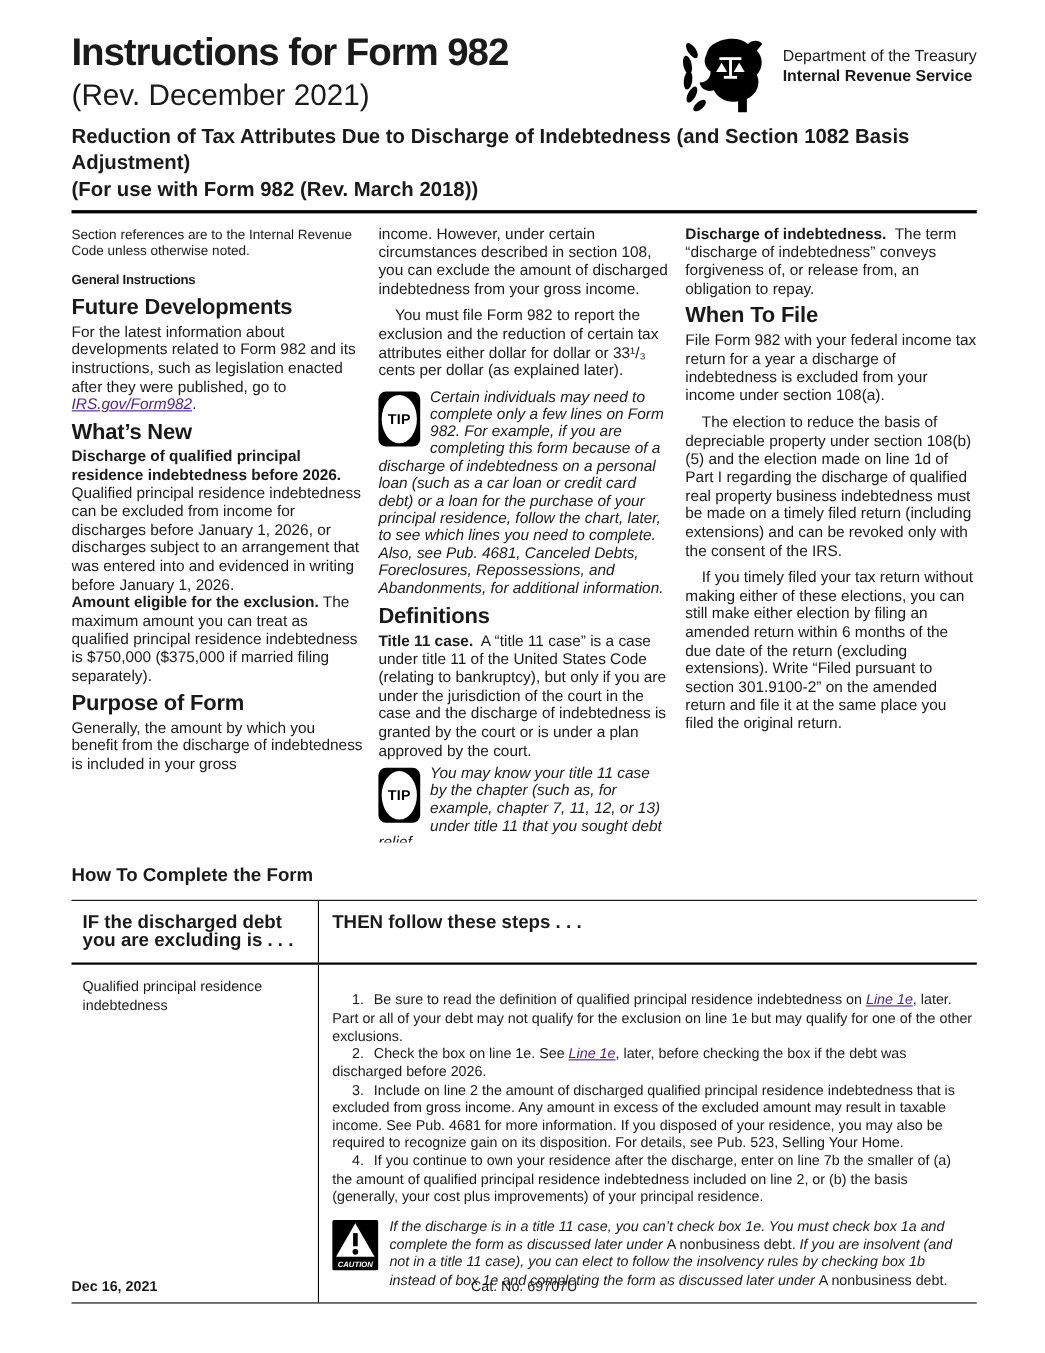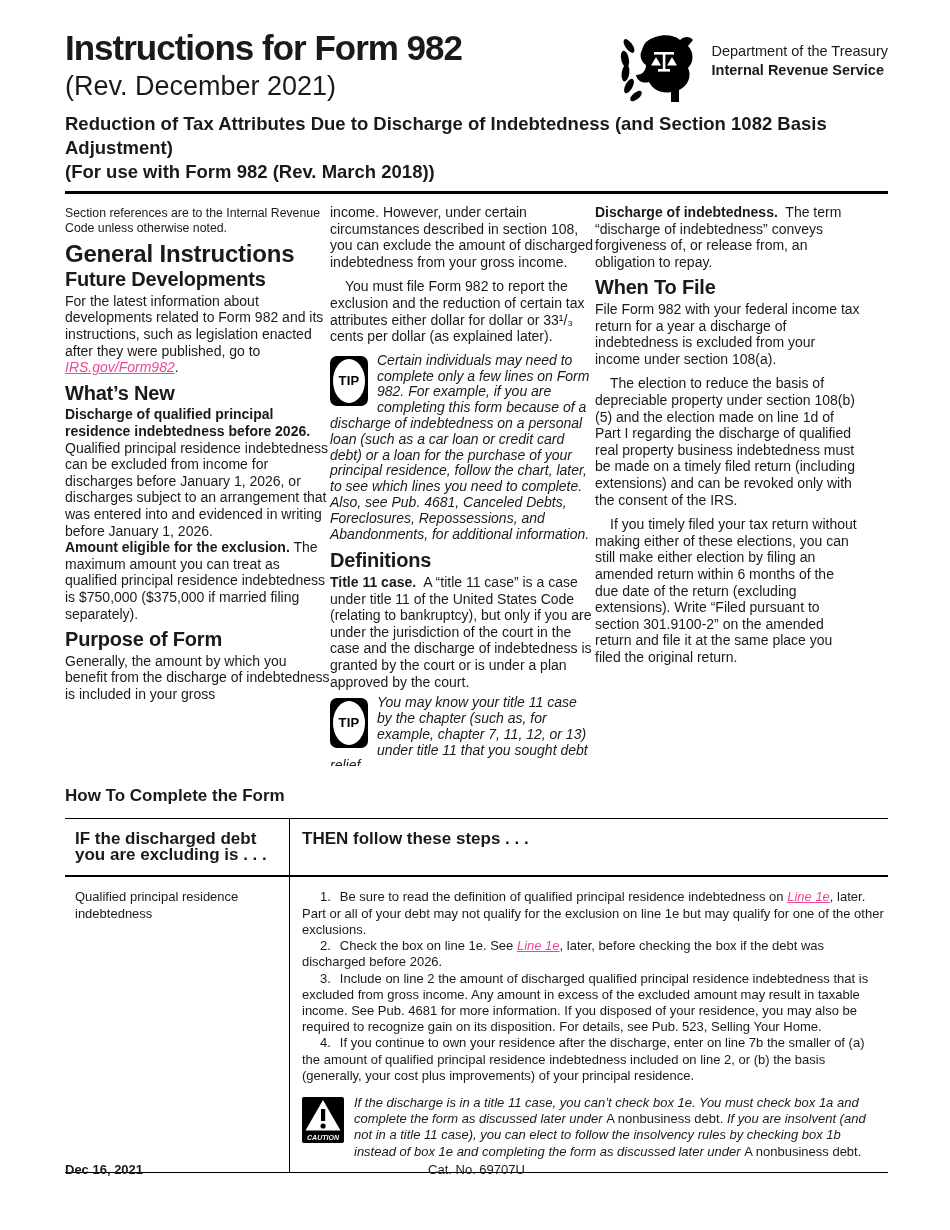--- a/index.html
+++ b/index.html
@@ -17,50 +17,50 @@
   .hdr-right{position:absolute;top:2px;right:0;display:flex;align-items:flex-start;}
   .agency{margin-left:8px;padding-top:10px;font-size:14.5px;line-height:19px;}
   .agency .l1{font-weight:normal;}
   .agency .l2{font-weight:bold;}
   .title{font-size:35px;font-weight:bold;letter-spacing:-1px;line-height:1.04;margin:4px 0 6px;}
   .revision{font-size:27px;line-height:1.1;margin:0 0 10px;font-weight:normal;}
   .subtitle{font-size:18.5px;font-weight:bold;line-height:24px;max-width:790px;}
   .rule{border-top:3px solid #000;margin-top:7px;}
 
   
-  .cols{display:flex;padding-top:10px;height:562px;overflow:hidden;}
+  .cols{display:flex;gap:14px;padding-top:10px;height:562px;overflow:hidden;}
   .col{width:265px;font-size:14px;line-height:16.6px;}
   .note{font-size:12.3px;line-height:14.8px;margin:2px 0 10px;}
-  h2.general{font-size:24px;margin:4px 0 7px;letter-spacing:-0.2px;}
+  h2.general{font-size:12px;margin:4px 0 7px;letter-spacing:-0.2px;}
   h2.howto{font-size:17px;margin:20px 0 0;}
   h3{font-size:20px;margin:9px 0 5px;letter-spacing:-0.2px;}
   p{margin:0 0 8px;}
   p.runin{margin:0;}
   .ind{text-indent:15px;}
-  a.doclink{color:#ec4899;font-style:italic;text-decoration:underline;cursor:pointer;}
+  a.doclink{color:#4c1d95;font-style:italic;text-decoration:underline;cursor:pointer;}
 
   
   .tipbox{margin:5px 0 10px;font-style:italic;line-height:15.8px;}
   .tip-icon{float:left;width:38px;height:50px;background:#000;border-radius:7px;
             position:relative;margin:3px 9px 2px 0;}
   .tip-icon .circ{position:absolute;inset:3px;background:#fff;border-radius:50%;
             display:flex;align-items:center;justify-content:center;
             font-style:normal;font-weight:bold;font-size:13px;color:#000;letter-spacing:.3px;}
 
   
   .ftable{margin-top:12px;border-top:1.5px solid #000;border-bottom:1.5px solid #000;
           font-size:13px;line-height:16.2px;}
   .frow{display:flex;}
   .fhead{border-bottom:2px solid #000;font-weight:bold;font-size:17px;}
   .fcell-l{width:225px;box-sizing:border-box;border-right:1.5px solid #000;
            padding:10px 14px 10px 10px;}
   .fcell-r{flex:1;padding:10px 4px 12px 12px;}
   .fhead .fcell-l,.fhead .fcell-r{padding-top:12px;padding-bottom:12px;}
   .fbody .fcell-l{padding-top:12px;}
-  .fbody .fcell-r{padding-top:12px;}
+  .fbody .fcell-r{padding-top:24px;}
   p.step{margin:0;text-indent:18px;}
   .stepnum{padding-right:9px;}
 
   .cautionbox{margin-top:11px;font-style:italic;line-height:16.2px;padding-right:6px;}
   .caution-icon{float:left;width:42px;height:46px;margin:2px 10px 2px 0;}
   .roman{font-style:normal;}
 
   
   .pfooter{position:absolute;left:65px;right:62px;top:1162px;font-size:13px;}
   .pfooter .fdate{font-weight:bold;}

